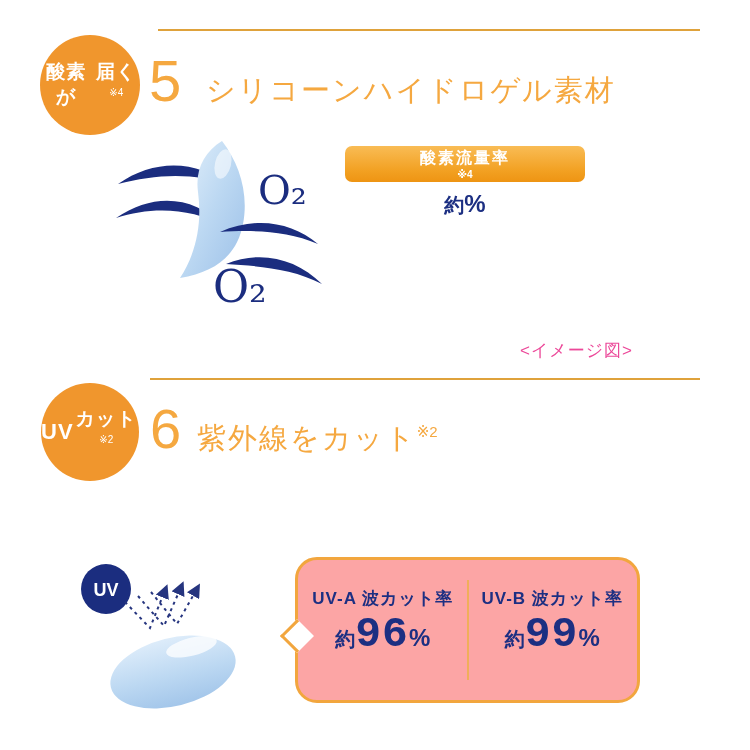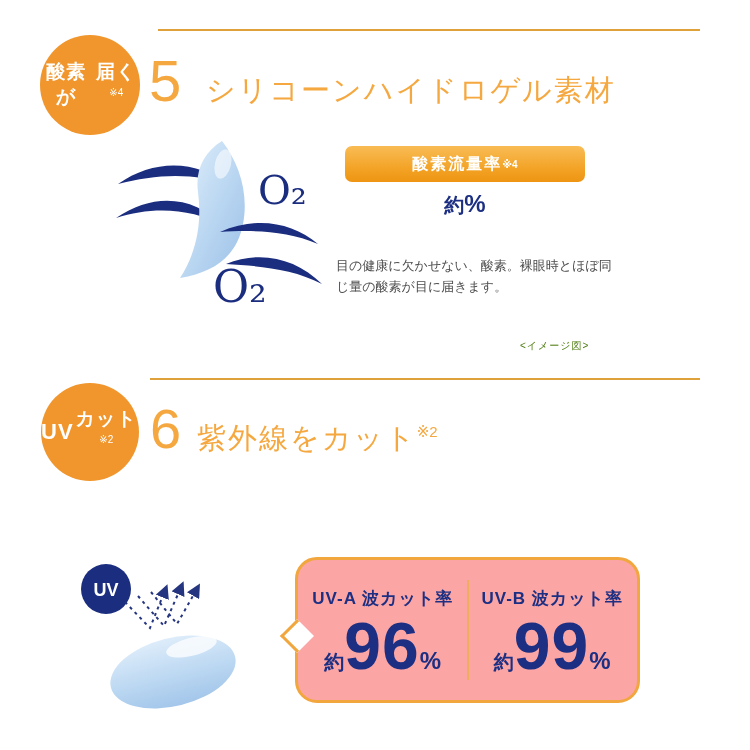--- a/index.html
+++ b/index.html
@@ -32,36 +32,36 @@
   }
   .pill sup{font-size:10px;letter-spacing:0;}
 
   
   .stat{display:flex;align-items:baseline;justify-content:center;color:#1C2F82;}
   .stat .prefix{font-size:20px;font-weight:bold;}
   .stat .value{font-size:56px;font-weight:bold;letter-spacing:1px;line-height:1;}
   .stat .unit{font-size:24px;font-weight:bold;}
 
   .body-text{font-size:13px;color:#4D4D4D;line-height:1.65;}
-  .caption{font-size:10px;color:#4d7c0f;letter-spacing:1px;}
+  .caption{font-size:17px;color:#ec4899;letter-spacing:1px;}
 
   
   .bubble{
     width:345px;height:146px;background:#fca5a5;border:3px solid #F2A63E;border-radius:22px;
     box-sizing:border-box;display:flex;
   }
   .bubble-tail{
     position:absolute;left:-13px;top:64px;width:21px;height:21px;background:#ffffff;
     border-left:3px solid #F2A63E;border-bottom:3px solid #F2A63E;transform:rotate(45deg);
   }
   .bubble-divider{position:absolute;left:calc(50% - 1px);top:20px;bottom:20px;width:2px;background:#F0AE5A;}
   .bubble-col{width:50%;display:flex;flex-direction:column;align-items:center;padding-top:27px;box-sizing:border-box;}
   .bubble-label{font-size:17px;font-weight:bold;color:#1C2F82;letter-spacing:1px;}
   .bubble-col .stat{margin-top:3px;}
-  .bubble-col .stat .value{font-size:66px;}
+  .bubble-col .stat .value{font-size:43px;font-family:Liberation Mono, monospace;}
 
   .o2-text{font-family:"DejaVu Serif","Liberation Serif",serif;fill:#1b2d7f;}
 </style>
 </head>
 <body>
 
 <div id="page">
 
   <div class="abs divider" style="left:158px;top:29px;width:542px;"></div>
 
@@ -89,31 +89,30 @@
     <path d="M 112,11 C 129,33 139,63 133,94 C 127,125 106,142 70,148 C 87,122 92,92 88,62 C 85,40 94,22 112,11 Z" fill="url(#lensGrad5)"></path>
     <ellipse cx="113" cy="34" rx="8" ry="15" fill="rgba(255,255,255,0.55)" transform="rotate(14 113 34)"></ellipse>
 
     <path d="M 110,102 C 146,86 182,92 208,114 C 176,100 140,100 110,102 Z" fill="#1b2d7f"></path>
     <path d="M 116,134 C 150,120 186,128 212,154 C 182,138 146,136 116,134 Z" fill="#1b2d7f"></path>
 
     <text x="148" y="74" font-size="40" class="o2-text">O₂</text>
     <text x="103" y="172" font-size="44" class="o2-text">O₂</text>
   </svg>
 
-  <div class="abs pill" style="left:345px;top:146px;">
+  <div class="abs pill" style="left:345px;top:146px;flex-direction:column;">
     <span>酸素流量率</span>
       <sup>※4</sup>
   </div>
 
   <div class="abs stat" style="left:345px;top:190px;width:240px;">
     <span class="prefix">約</span>
       <span class="unit">%</span>
   </div>
 
-  <div class="abs body-text" style="left:336px;top:255px;width:276px;">目の健康に欠かせない、酸素。裸眼時とほぼ同じ量の酸素が目に届きます。</div>
 
   <div class="abs caption" style="left:520px;top:339px;">&lt;イメージ図&gt;</div>
 
   <div class="abs divider" style="left:150px;top:378px;width:550px;"></div>
 
   <div class="abs badge" style="left:41px;top:383px;width:98px;height:98px;">
     <span style="font-size:22px;">UV</span>
     <span><span>カット</span><sup>※2</sup></span>
   </div>
 

